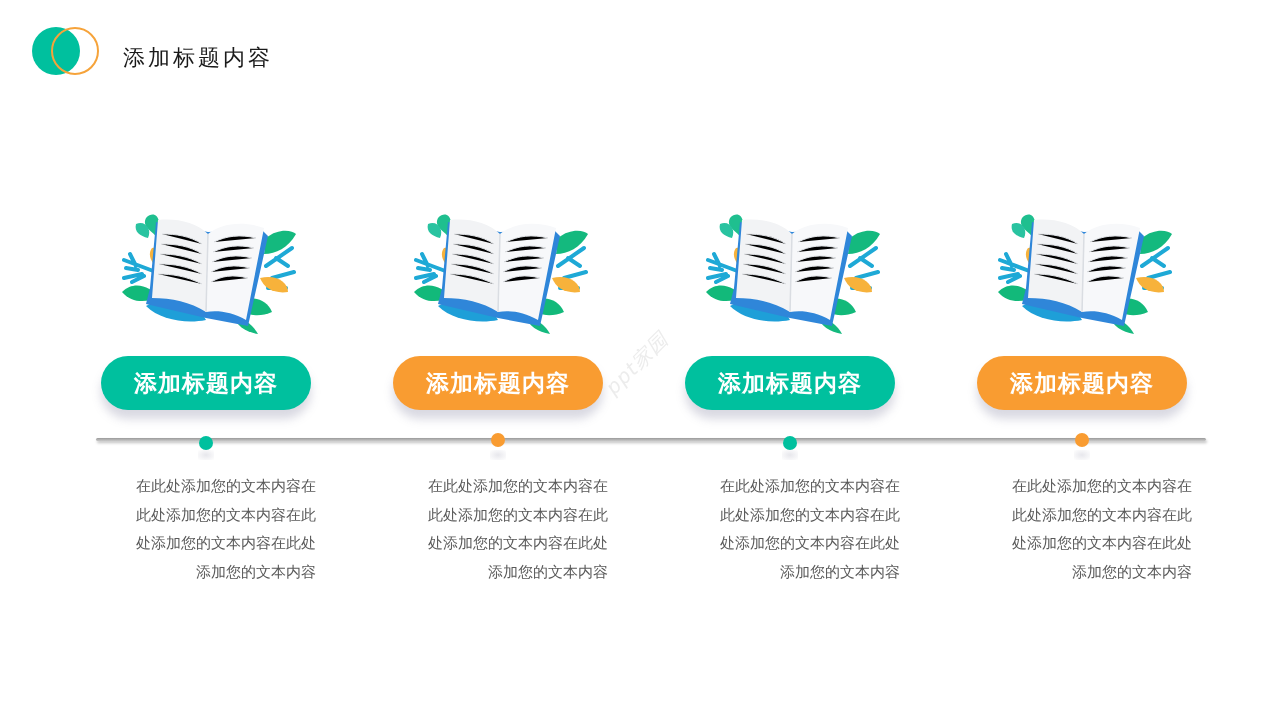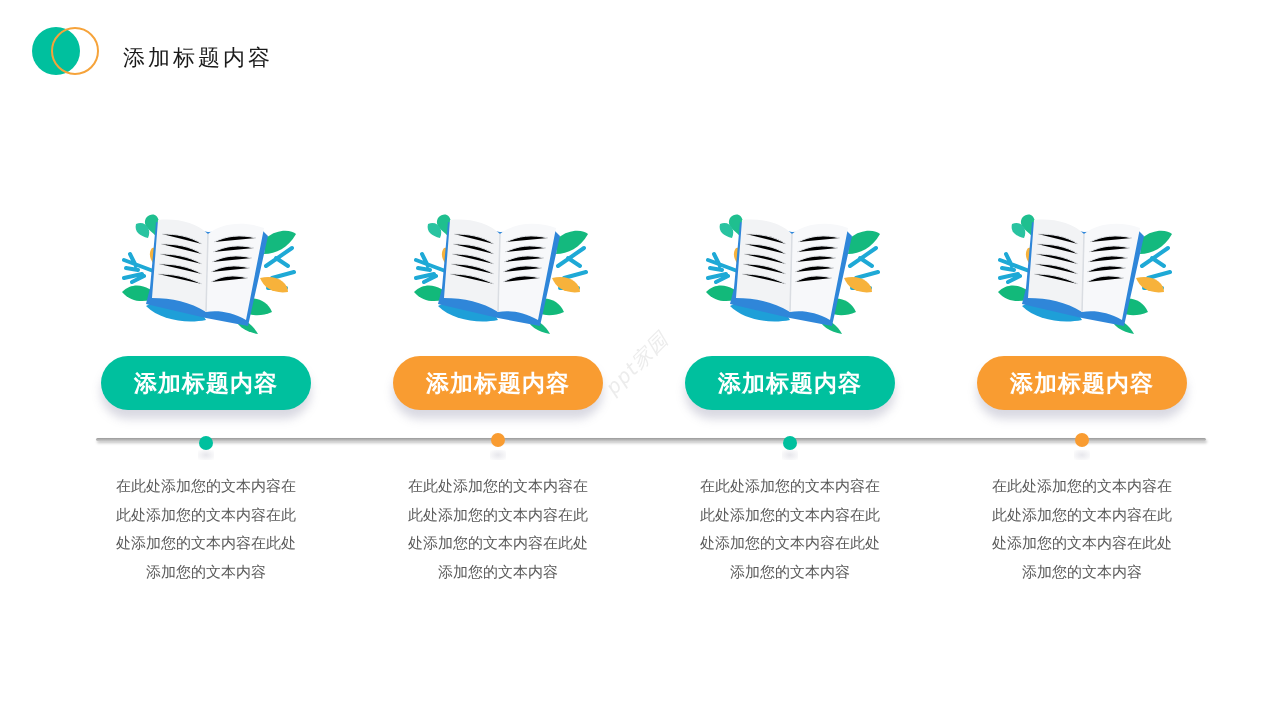--- a/index.html
+++ b/index.html
@@ -59,21 +59,21 @@
   }
   .dot.teal { background: #00c09e; top: 236px; }
   .dot.orange { background: #f99c31; top: 233px; }
   .dot-shadow {
     position: absolute; left: 50%; top: 250px; width: 16px; height: 10px; margin-left: -8px;
     background: radial-gradient(ellipse at center, rgba(160,160,180,0.25), rgba(255,255,255,0));
   }
 
   .desc {
     position: absolute; left: 50%; top: 272px; width: 220px; margin-left: -110px;
-    text-align: center; color: #595959; font-size: 15px; line-height: 28.7px;
+    text-align: right; color: #595959; font-size: 15px; line-height: 28.7px;
   }
   .desc div { white-space: nowrap; }
 
   .watermark {
     position: absolute; left: 598px; top: 350px;
     transform: rotate(-45deg);
     font-size: 20px; color: rgba(200,200,200,0.35);
     letter-spacing: 1px; font-style: italic;
   }
 </style>

